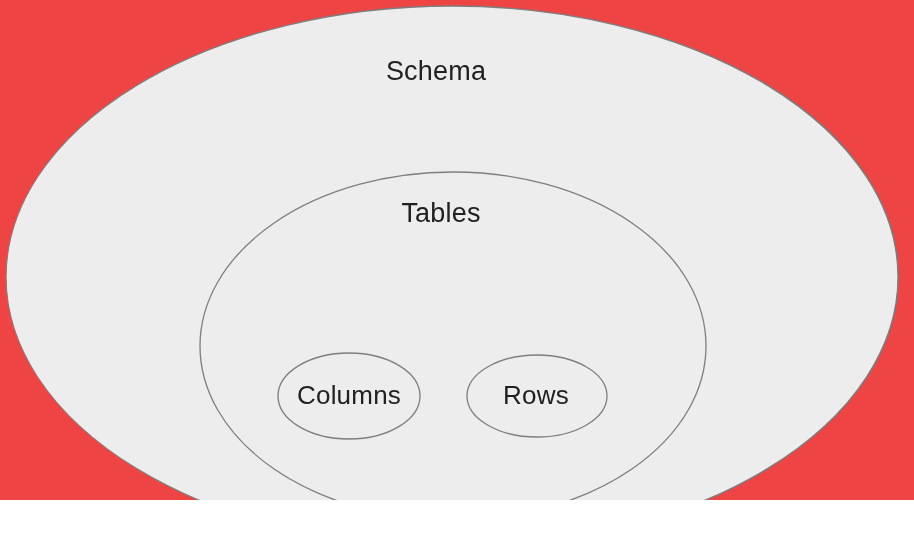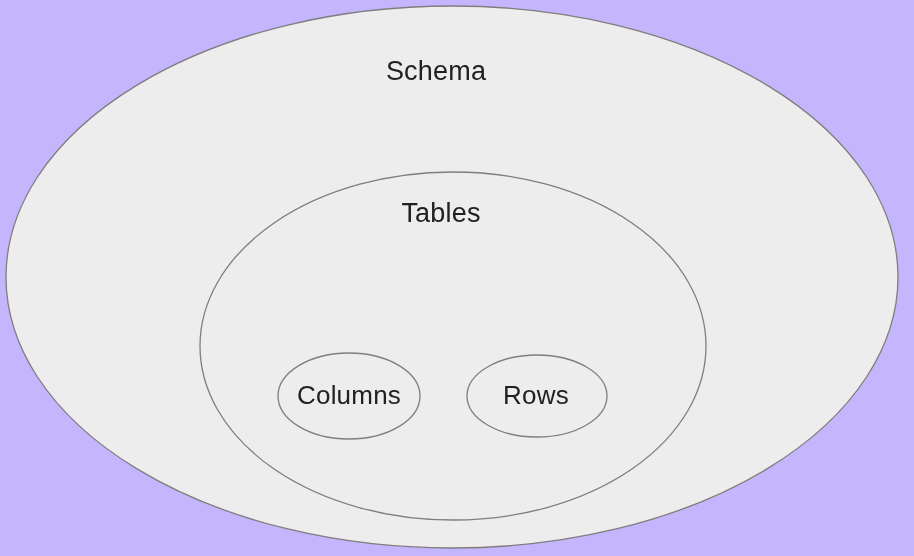--- a/index.html
+++ b/index.html
@@ -3,22 +3,22 @@
 <meta charset="utf-8">
 <style>
   html, body {
     margin: 0;
     padding: 0;
     background: #ffffff;
   }
   .stage {
     position: relative;
     width: 914px;
-    height: 556px;
-    background: #c4b5fd;
+    height: 500px;
+    background: #ef4444;
     overflow: hidden;
     font-family: "Liberation Sans", sans-serif;
   }
   svg { display: block; }
   .shape {
     stroke: #7e7e7e;
     stroke-width: 1.3;
   }
   .lbl {
     fill: #212121;

